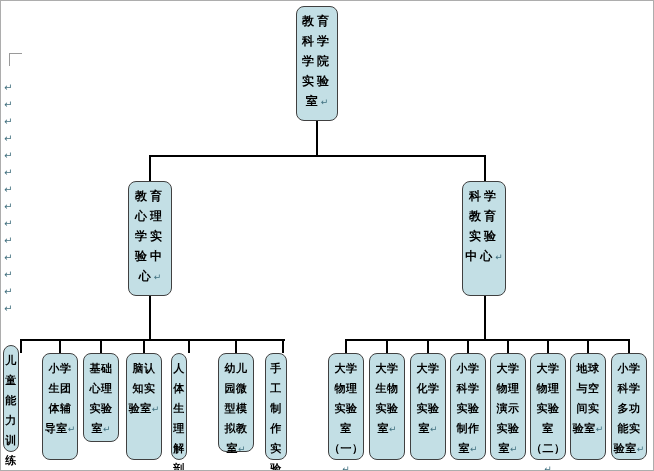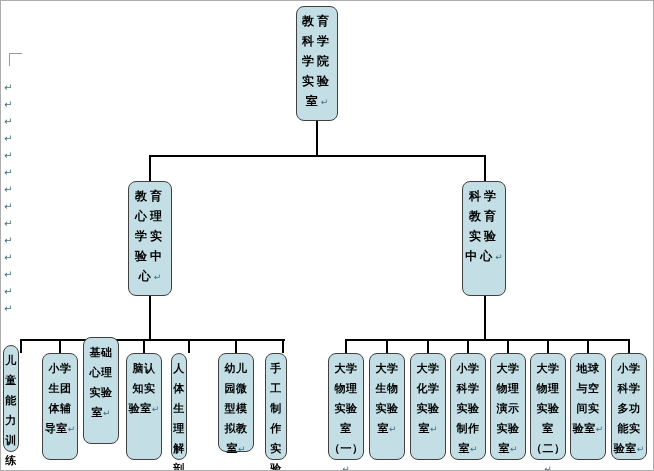--- a/index.html
+++ b/index.html
@@ -103,21 +103,21 @@
 能力
 训练
 室</span><span class="pmark">↵</span>
   </div>
   <div class="n small" style="left:41px;top:352px;width:36px;height:107px">
     <span class="label">小学
 生团
 体辅
 导室</span><span class="pmark">↵</span>
   </div>
-  <div class="n small" style="left:82px;top:336px;width:36px;height:107px">
+  <div class="n small" style="left:82px;top:352px;width:36px;height:89px">
     <span class="label">基础
 心理
 实验
 室</span><span class="pmark">↵</span>
   </div>
   <div class="n small" style="left:125px;top:352px;width:36px;height:107px">
     <span class="label">脑认
 知实
 验室</span><span class="pmark">↵</span>
   </div>

